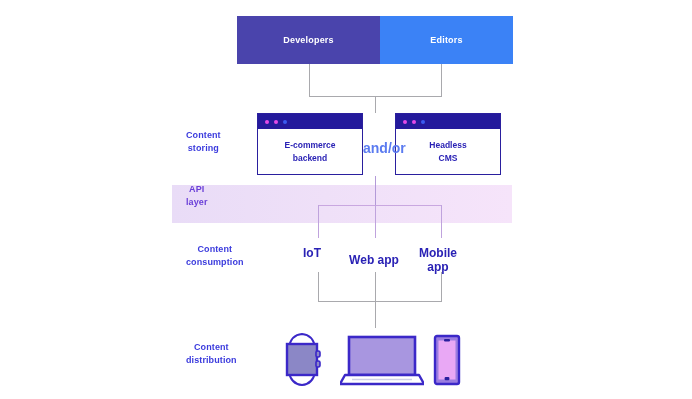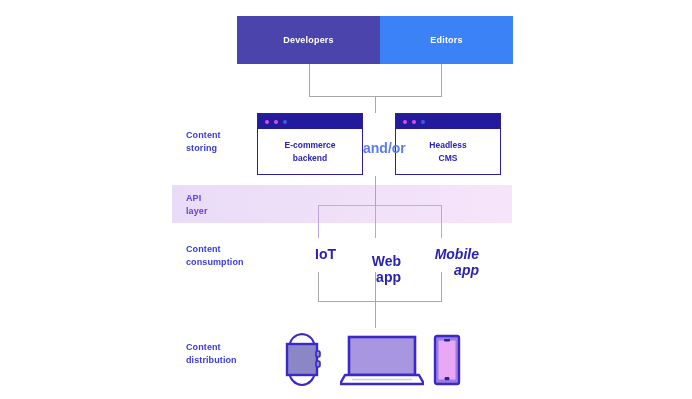--- a/index.html
+++ b/index.html
@@ -29,26 +29,27 @@
   
   .row-label {
     position: absolute;
     left: 186px;
     font-size: 9px;
     font-weight: bold;
     line-height: 12.5px;
     color: #3b3bdd;
     letter-spacing: 0.1px;
     white-space: pre-line;
+    text-align: center;
   }
   .row-label.api {
     color: #6a3fd8;
   }
   #label-storing   { top: 129px; }
-  #label-api       { top: 192px; }
+  #label-api       { top: 183px; }
   #label-consume   { top: 243px; }
   #label-distrib   { top: 341px; }
 
   
   .persona {
     position: absolute;
     top: 16px;
     height: 48px;
     display: flex;
     align-items: center;
@@ -120,28 +121,28 @@
     text-align: center;
     font-size: 14px;
     font-weight: bold;
     color: #5b7bf0;
   }
 
   
   .consume-label {
     position: absolute;
     top: 246px;
-    font-size: 14px;
+    font-size: 12px;
     font-weight: bold;
     color: #2a22b5;
-    text-align: right;
+    text-align: center;
   }
   #consume-iot    { left: 288px; width: 48px; }
   #consume-web    { left: 347px; width: 54px; margin-top: 7px; }
-  #consume-mobile { left: 419px; width: 60px; font-style: italic; }
+  #consume-mobile { left: 408px; width: 60px; }
 
   
   .line {
     position: absolute;
     background: #a9a9ad;
   }
   .vline { width: 1.4px; }
   .hline { height: 1.4px; }
 
   

